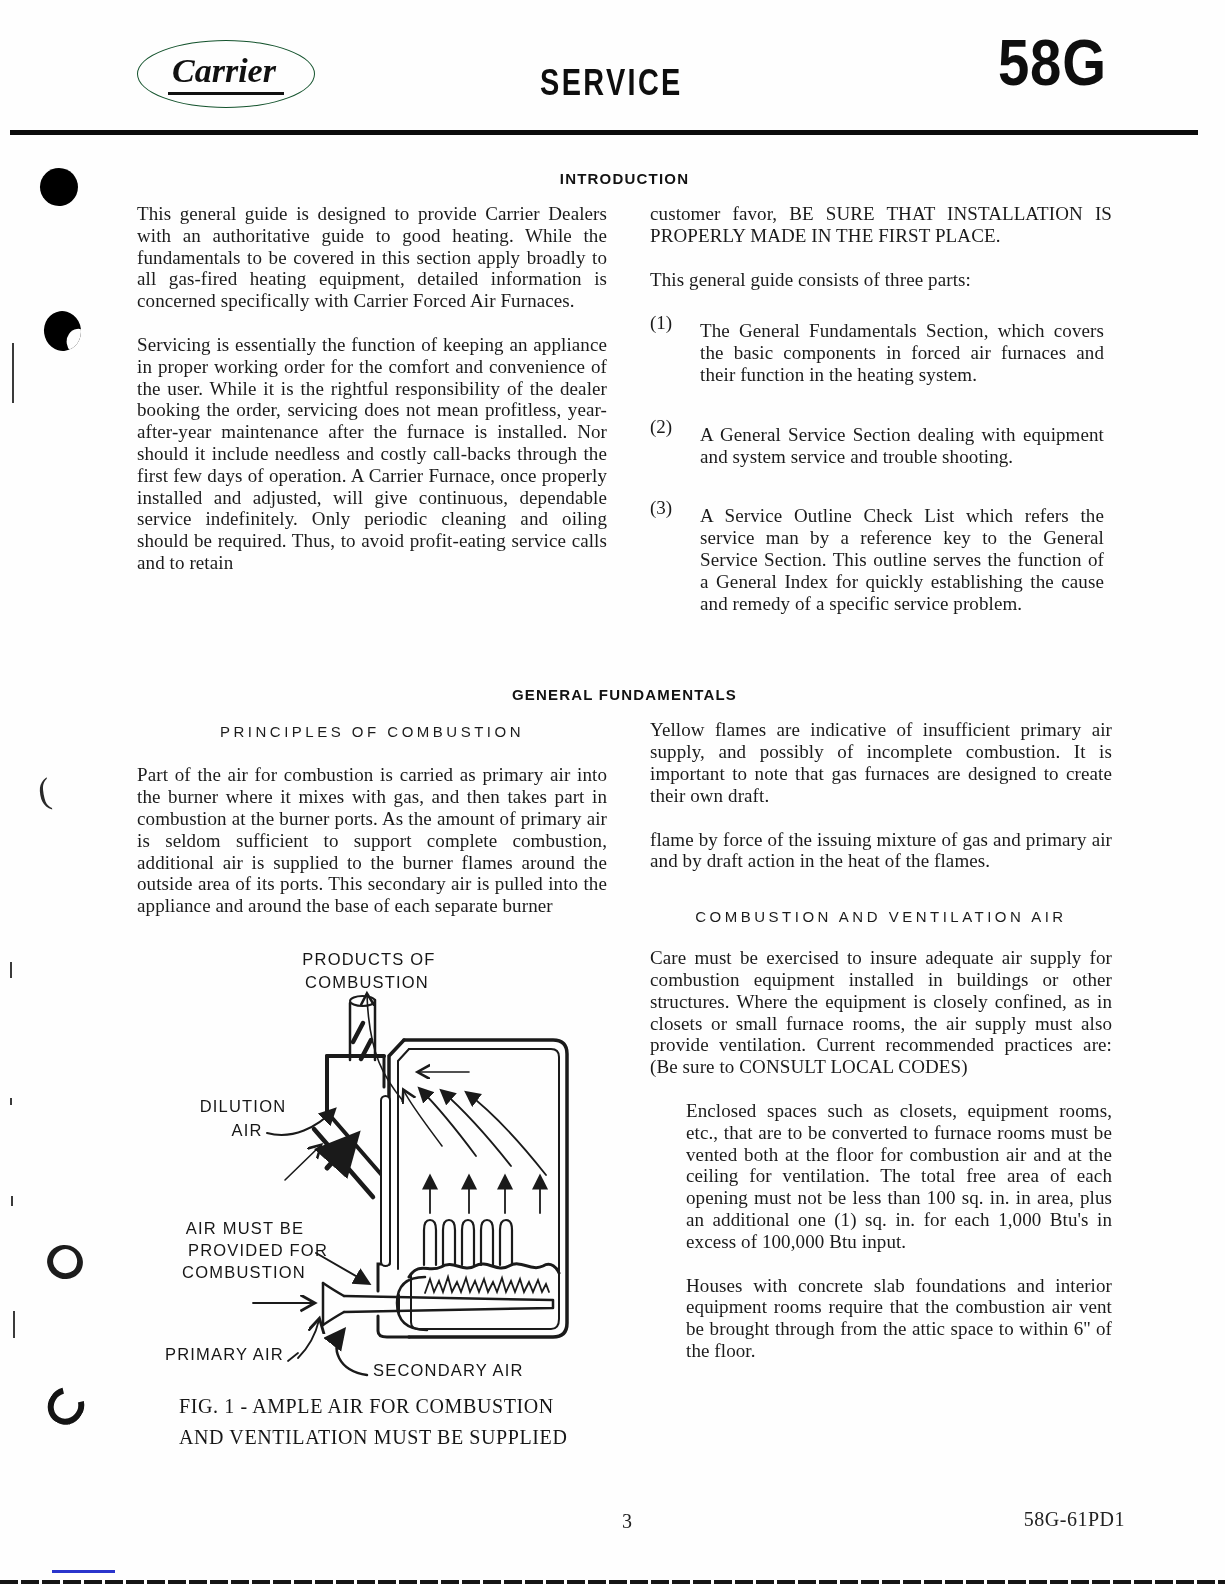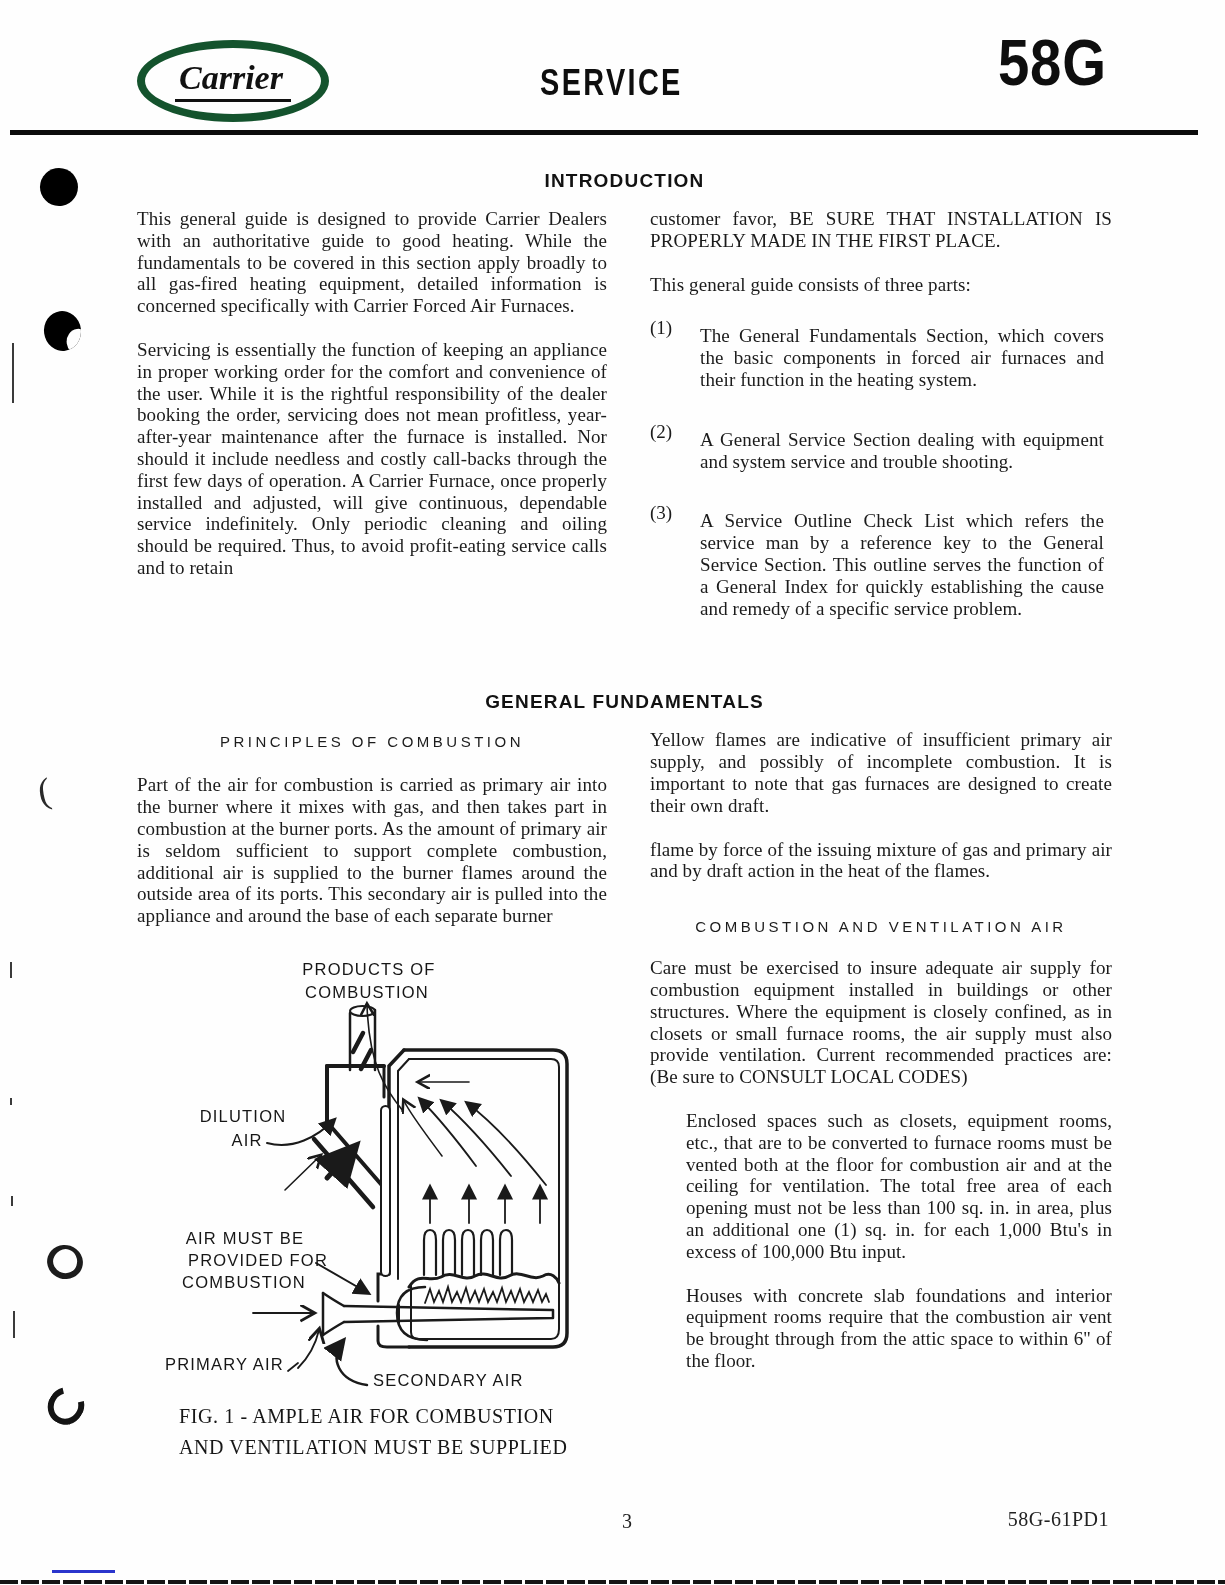--- a/index.html
+++ b/index.html
@@ -9,21 +9,21 @@
     margin:0 auto;
     background:#fefefe;
     overflow:hidden;
     font-family:"Liberation Serif", serif;
     color:#1b1b1b;
   }
   
   .hdr{position:relative;height:130px;}
   .logo{
     position:absolute;left:137px;top:40px;width:176px;height:66px;
-    border:8px solid #14532d;border-radius:50%;
+    border:1px solid #14532d;border-radius:50%;
     display:flex;align-items:center;justify-content:center;
   }
   .logo-text{
     font-family:"Liberation Serif",serif;font-style:italic;font-weight:700;
     font-size:34px;line-height:1;color:#111;
     border-bottom:3px solid #111;padding:0 8px 4px 4px;
   }
   .service-wrap{position:absolute;left:0;right:2px;top:62px;text-align:center;}
   .service-title{
     display:inline-block;font-family:"Liberation Sans",sans-serif;font-weight:700;
@@ -32,21 +32,21 @@
   .model{
     position:absolute;right:118px;top:26px;
     font-family:"Liberation Sans",sans-serif;font-weight:700;font-size:64px;
     color:#0e0e0e;transform:scaleX(0.88);transform-origin:right center;letter-spacing:1px;
   }
   .rule{height:5px;background:#0c0c0c;margin:0 27px 0 10px;}
   
   .content{padding:0 113px 0 137px;}
   .section-title{
     margin:35px 0 0;text-align:center;
-    font-family:"Liberation Sans",sans-serif;font-weight:700;font-size:19px;
+    font-family:"Liberation Sans",sans-serif;font-weight:700;font-size:15px;
     letter-spacing:1.2px;color:#121212;
   }
   .cols{display:flex;gap:43px;margin-top:16px;}
   .col-left{width:470px;flex:none;}
   .col-right{width:462px;flex:none;}
   .col p{
     margin:0 0 22px;font-size:19px;line-height:21.8px;
     text-align:justify;letter-spacing:0.1px;
   }
   .subhead{
@@ -67,21 +67,21 @@
   .figcaption{
     margin:4px 0 0 22px;font-size:20px;line-height:31px;letter-spacing:0.6px;
     color:#161616;
   }
   .fig-label{
     font-family:"Liberation Sans",sans-serif;font-size:16.5px;letter-spacing:1.2px;
     fill:#161616;
   }
   
   .page-num{position:absolute;left:622px;top:1510px;font-size:20px;color:#222;}
-  .doc-num{position:absolute;right:116px;top:1508px;font-size:20px;letter-spacing:0.5px;color:#222;}
+  .doc-num{position:absolute;right:100px;top:1508px;font-size:20px;letter-spacing:0.5px;color:#222;}
   
   .blob{position:absolute;border-radius:50%;}
   .blob-solid{left:40px;top:168px;width:38px;height:38px;background:#000;transform:rotate(12deg);}
   .blob-partial{left:44px;top:311px;width:37px;height:40px;background:#000;overflow:hidden;transform:rotate(-8deg);}
   .blob-partial::after{content:"";position:absolute;right:-8px;bottom:-6px;width:24px;height:26px;background:#fefefe;border-radius:50%;}
   .blob-ring{left:47px;top:1245px;width:36px;height:34px;border:6px solid #1c1c1c;border-top-width:4px;background:transparent;transform:rotate(18deg);box-sizing:border-box;}
   .blob-crescent{left:48px;top:1387px;width:36px;height:38px;border:6px solid #141414;border-top-color:transparent;transform:rotate(32deg);box-sizing:border-box;}
   .tick{position:absolute;background:#3a3a3a;}
   .tick1{left:12px;top:343px;width:2px;height:60px;}
   .tick2{left:13px;top:1311px;width:2px;height:27px;}

